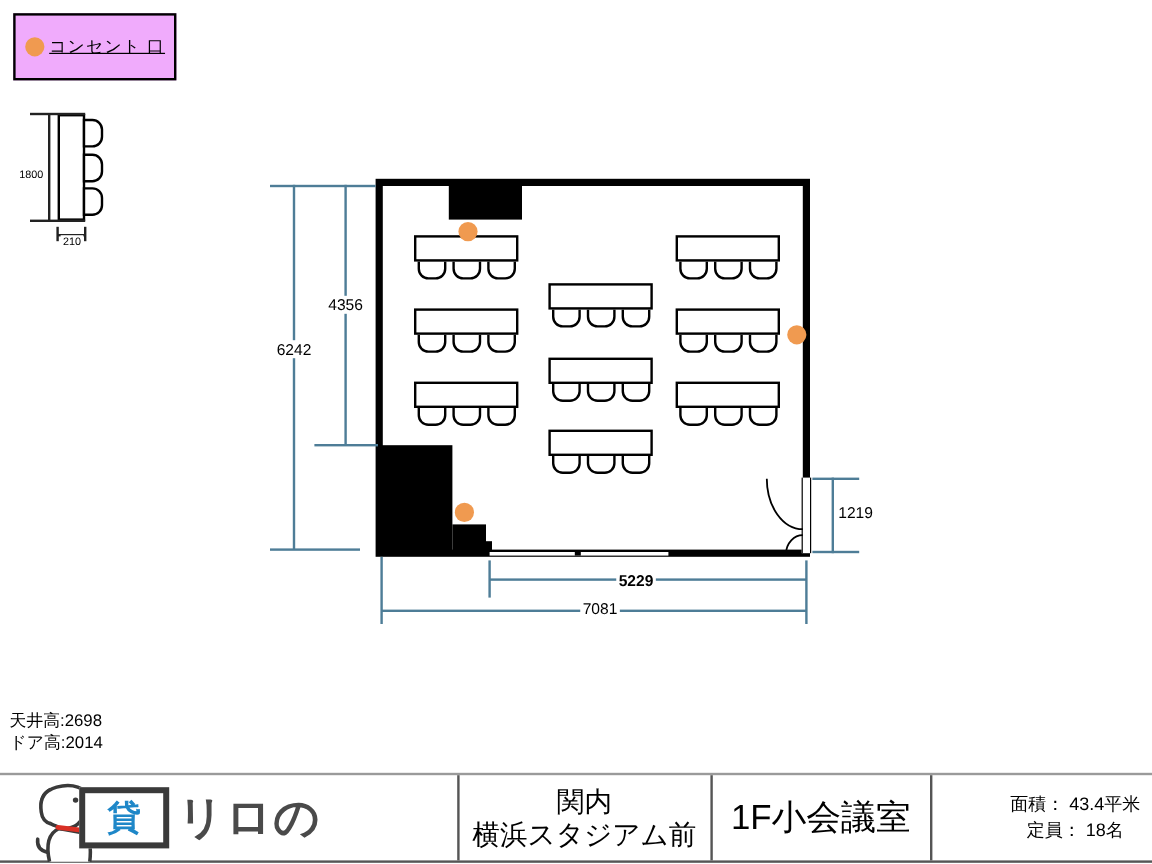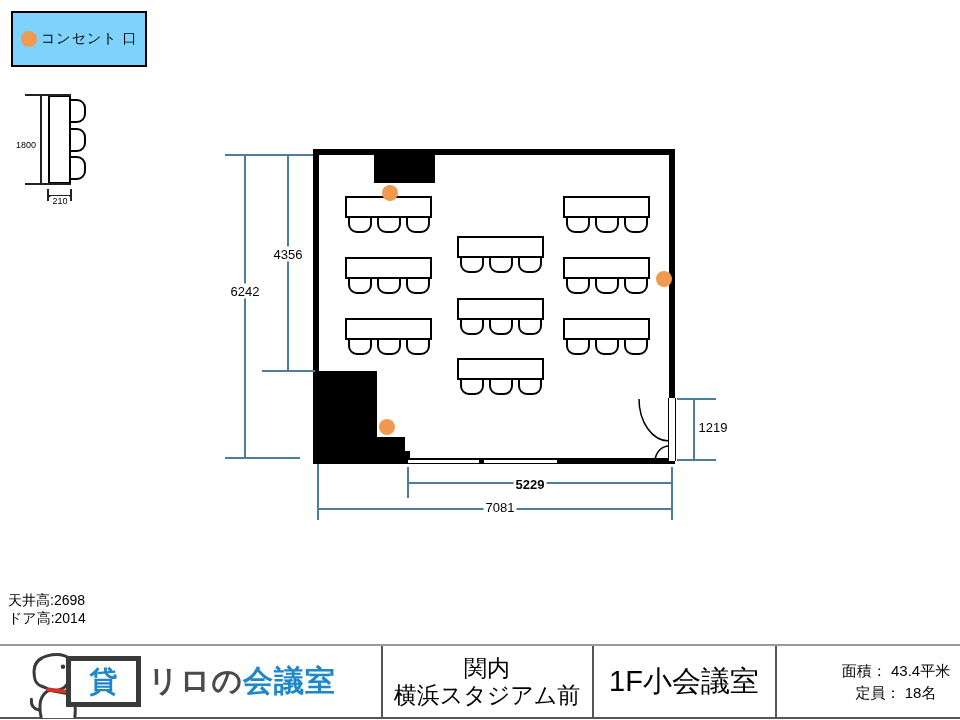--- a/index.html
+++ b/index.html
@@ -1,21 +1,21 @@
 <!DOCTYPE html>
 <html><head>
 <meta charset="utf-8">
 <style>
   html,body{margin:0;padding:0;background:#fff;}
   #stage{position:relative;width:960px;height:720px;background:#fff;overflow:hidden;
          font-family:"Liberation Sans",sans-serif;color:#000;}
 
   
   .legend-box{position:absolute;left:11px;top:11px;width:132px;height:52px;
-              border:2px solid #000;background:#7dd3fc;display:flex;align-items:center;}
+              border:2px solid #000;background:#f0abfc;display:flex;align-items:center;text-decoration:underline;}
   .dot{position:absolute;width:16px;height:16px;border-radius:50%;background:#F09A50;}
   .legend-dot{position:relative;margin-left:8px;flex:0 0 16px;}
   .legend-label{margin-left:4px;font-size:14px;letter-spacing:1px;}
 
   
   .mini-table{position:absolute;left:48px;top:95px;width:23px;height:89px;
               background:#fff;border:2px solid #000;box-sizing:border-box;}
   .mini-chair{position:absolute;width:17px;height:24px;background:#fff;border:2px solid #000;
               border-radius:0 9px 9px 0;box-sizing:border-box;}
 
@@ -55,21 +55,21 @@
   .footer-topline{position:absolute;left:0;top:644px;width:960px;height:2px;background:#9a9a9a;}
   .footer-bottomline{position:absolute;left:0;top:717px;width:960px;height:2px;background:#555;}
   .fdiv{position:absolute;top:646px;height:71px;width:1.5px;background:#555;}
   .fsec{position:absolute;top:646px;height:71px;display:flex;flex-direction:column;
         align-items:center;justify-content:center;}
   .loc1{font-size:23px;line-height:27px;}
   .loc2{font-size:23px;line-height:27px;}
   .room-name{font-size:29px;}
   .stats{font-size:15px;line-height:22px;text-align:left;}
   .brand{position:absolute;left:148px;top:646px;height:71px;display:flex;align-items:center;
-         font-size:30px;font-weight:bold;letter-spacing:1px;}
+         font-size:38px;font-weight:bold;letter-spacing:1px;}
   .brand .gray{color:#4A4A4A;} .brand .blue{color:#1E87C8;}
   .board{position:absolute;left:66px;top:656px;width:75px;height:51px;background:#fff;
          border:5px solid #3a3a3a;box-sizing:border-box;display:flex;align-items:center;
          justify-content:center;font-size:28px;font-weight:bold;color:#1E87C8;}
   .dog{position:absolute;left:18px;top:649px;width:86px;height:71px;}
 </style>
 </head>
 <body>
 
 <div id="stage">
@@ -228,21 +228,20 @@
     <circle cx="44" cy="18" r="2.3" fill="#3a3a3a"></circle>
     <path d="M29 41 L54 44" stroke="#D93025" stroke-width="4" stroke-linecap="round"></path>
     <path d="M50 51 L66 43" stroke="#3a3a3a" stroke-width="4" fill="none" stroke-linecap="round"></path>
     <path d="M61 47 L82 28" stroke="#3a3a3a" stroke-width="2.5" stroke-linecap="round"></path>
   </svg>
   <div class="board">
     <span>貸</span>
   </div>
   <div class="brand">
     <span class="gray">リロの</span>
-      <span class="blue">会議室</span>
   </div>
 
   <div class="fsec" style="left:382px;width:210px;">
     <div class="loc1">関内</div>
     <div class="loc2">横浜スタジアム前</div>
   </div>
   <div class="fsec" style="left:593px;width:182px;">
     <div class="room-name">1F小会議室</div>
   </div>
   <div class="fsec" style="left:776px;width:184px;margin-left:28px;">

